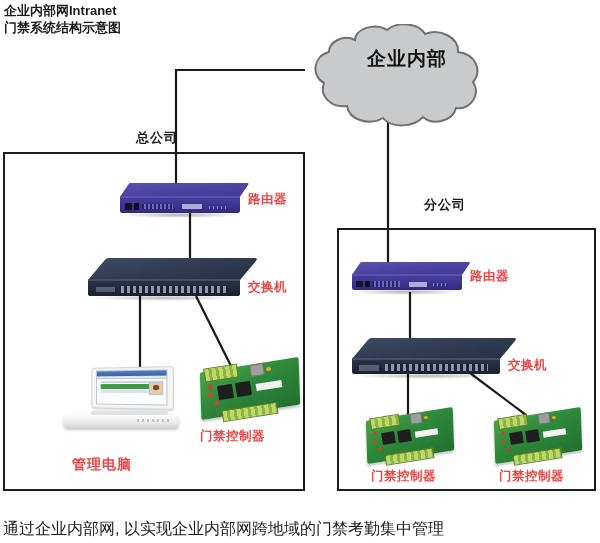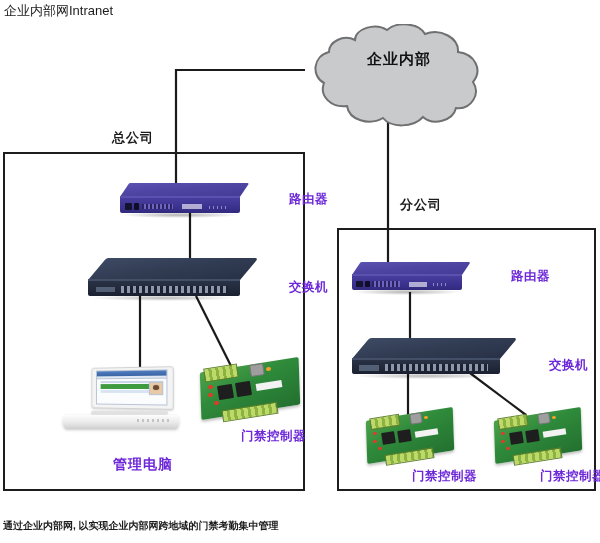--- a/index.html
+++ b/index.html
@@ -12,59 +12,59 @@
     position: relative;
     font-family: "Liberation Sans", "DejaVu Sans", sans-serif;
     color: #1a1a1a;
     overflow: hidden;
   }
   #stage { position: absolute; left: 0; top: 0; width: 600px; height: 543px; }
 
   
   .title-block { position: absolute; left: 4px; top: 2px; }
   .title-line {
-    font-size: 13px; font-weight: normal; letter-spacing: 0px;
+    font-size: 13px; font-weight: bold; letter-spacing: 0px;
     line-height: 17px; color: #1b1b1b; white-space: nowrap;
   }
   .caption {
     position: absolute; left: 3px; top: 519px;
-    font-size: 10px; font-weight: bold; color: #1b1b1b;
+    font-size: 16px; font-weight: normal; color: #1b1b1b;
     white-space: nowrap; letter-spacing: 0px;
   }
 
   
   #lines { position: absolute; left: 0; top: 0; width: 600px; height: 543px; }
 
   
   .cloud-wrap { position: absolute; left: 303px; top: 24px; width: 184px; height: 106px; }
   .cloud-text {
-    position: absolute; left: 4px; top: 22px; width: 184px;
-    text-align: center; font-size: 15px; font-weight: bold;
+    position: absolute; left: 12px; top: 22px; width: 184px;
+    text-align: center; font-size: 19px; font-weight: bold;
     line-height: 25px; color: #121212; letter-spacing: 1px;
   }
   .cloud-text span { display: block; }
 
   
   .site-box {
     position: absolute; border: 2.5px solid #1d1d1d; background: transparent;
   }
   #box-hq     { left: 3px;   top: 152px; width: 302px; height: 339px; }
   #box-branch { left: 337px; top: 228px; width: 259px; height: 263px; }
 
   .site-label {
     position: absolute; font-size: 13px; font-weight: bold;
-    color: #1b1b1b; white-space: nowrap; letter-spacing: 1px;
+    color: #1b1b1b; white-space: nowrap; letter-spacing: 1px; margin-left: 24px;
   }
   #label-hq     { left: 112px; top: 129px; }
   #label-branch { left: 400px; top: 196px; }
 
   
   .dev-label {
     position: absolute; font-size: 12.5px; font-weight: bold;
-    color: #6d28d9; white-space: nowrap; letter-spacing: 0.5px; margin-left: 41px;
+    color: #ef4444; white-space: nowrap; letter-spacing: 0.5px;
   }
   .dev-label.big { font-size: 14px; letter-spacing: 1px; }
 
   
   .router { position: absolute; }
   .router .top {
     position: absolute; left: 0; top: 0; width: 100%; height: 46%;
     background: linear-gradient(175deg,#5b51b0 0%, #4e45a3 45%, #443a96 100%);
     transform: skewX(-34deg);
     transform-origin: bottom left;
@@ -220,20 +220,21 @@
     background: #f0a32b; transform: rotate(-9deg); border-radius: 50%;
   }
 </style>
 </head>
 <body>
 
 <div id="stage">
 
   <div class="title-block">
     <div class="title-line">企业内部网Intranet</div>
+    <div class="title-line">门禁系统结构示意图</div>
   </div>
 
   <svg id="lines" viewBox="0 0 600 543" xmlns="http://www.w3.org/2000/svg">
     <g stroke="#1a1a1a" fill="none" stroke-linecap="butt">
 
       <path d="M305 70 L176 70 L176 200" stroke-width="2.2"></path>
 
       <path d="M388 118 L388 262" stroke-width="2.2"></path>
 
       <path d="M190 213 L190 262" stroke-width="2.2"></path>

